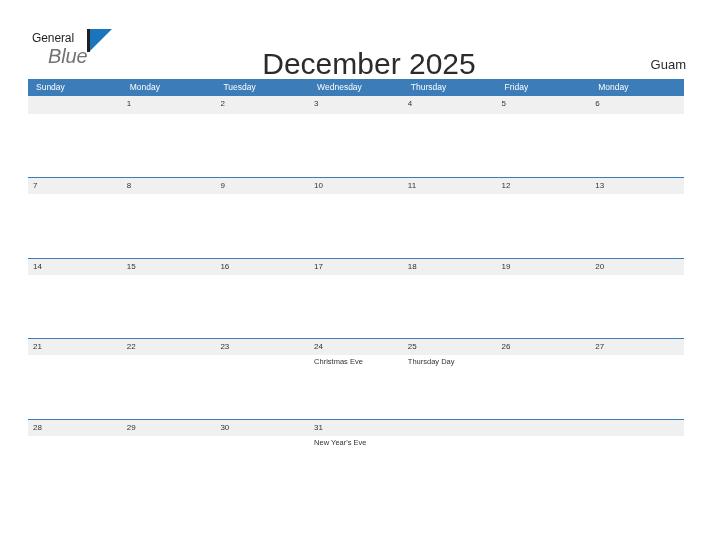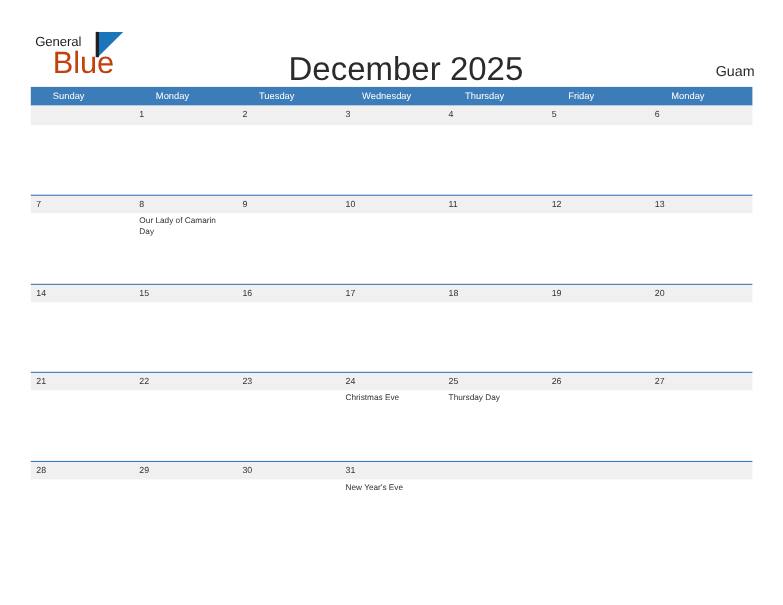--- a/index.html
+++ b/index.html
@@ -47,25 +47,26 @@
     font-size: 12px;
     line-height: 20px;
     color: #231f20;
     letter-spacing: -0.1px;
     white-space: nowrap;
   }
   .logo-blue {
     position: absolute;
     left: 16px;
     top: 17px;
-    font-size: 28px;
+    font-size: 20px;
     line-height: 23px;
-    color: #c2410c;
+    color: #737373;
     letter-spacing: -0.1px;
     white-space: nowrap;
+    font-style: italic;
   }
   .logo-bar {
     position: absolute;
     left: 55px;
     top: 1px;
     width: 3px;
     height: 23px;
     background: #231f20;
   }
   .logo-tri {
@@ -114,21 +115,21 @@
   .weekday-row {
     display: flex;
     width: 656px;
     height: 17px;
     background: #3c7cb8;
   }
   .weekday-cell {
     width: 93.714px;
     height: 17px;
     box-sizing: border-box;
-    padding-left: 20px;
+    padding-left: 8px;
     display: flex;
     align-items: center;
     font-size: 8.5px;
     line-height: 17px;
     color: #ffffff;
     white-space: nowrap;
   }
 
   .week {
     width: 656px;
@@ -234,23 +235,20 @@
         <div class="date-cell">7</div>
         <div class="date-cell">8</div>
         <div class="date-cell">9</div>
         <div class="date-cell">10</div>
         <div class="date-cell">11</div>
         <div class="date-cell">12</div>
         <div class="date-cell">13</div>
       </div>
       <div class="week-body">
         <div class="event-cell"></div>
-        <div class="event-cell">
-            <span class="event-text">Our Lady of Camarin Day</span>
-          </div>
         <div class="event-cell"></div>
         <div class="event-cell"></div>
         <div class="event-cell"></div>
         <div class="event-cell"></div>
         <div class="event-cell"></div>
       </div>
     </div>
 
     <div class="week">
       <div class="week-dates">

